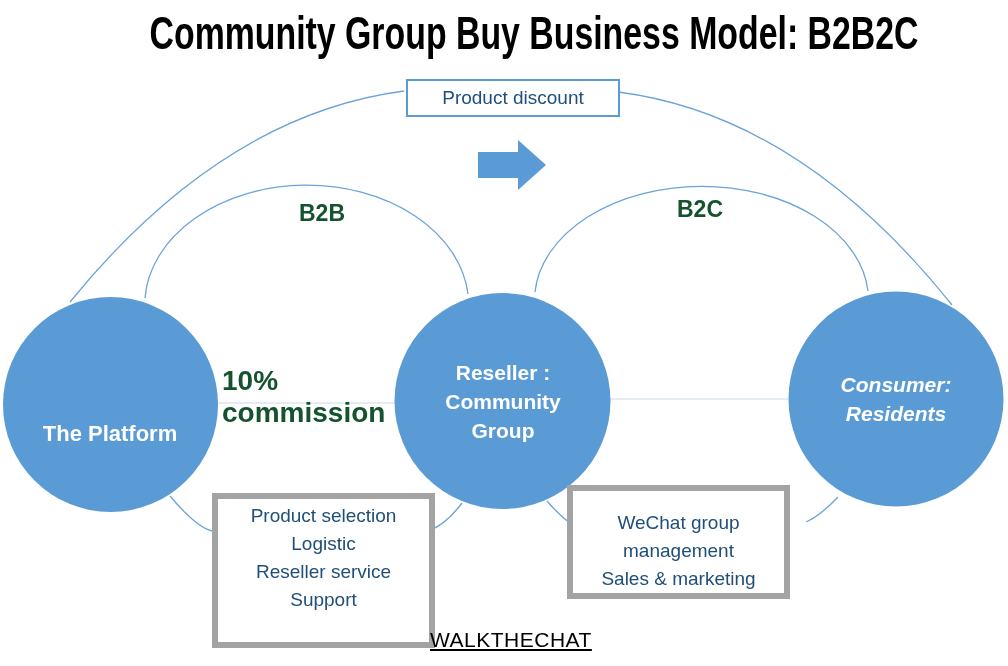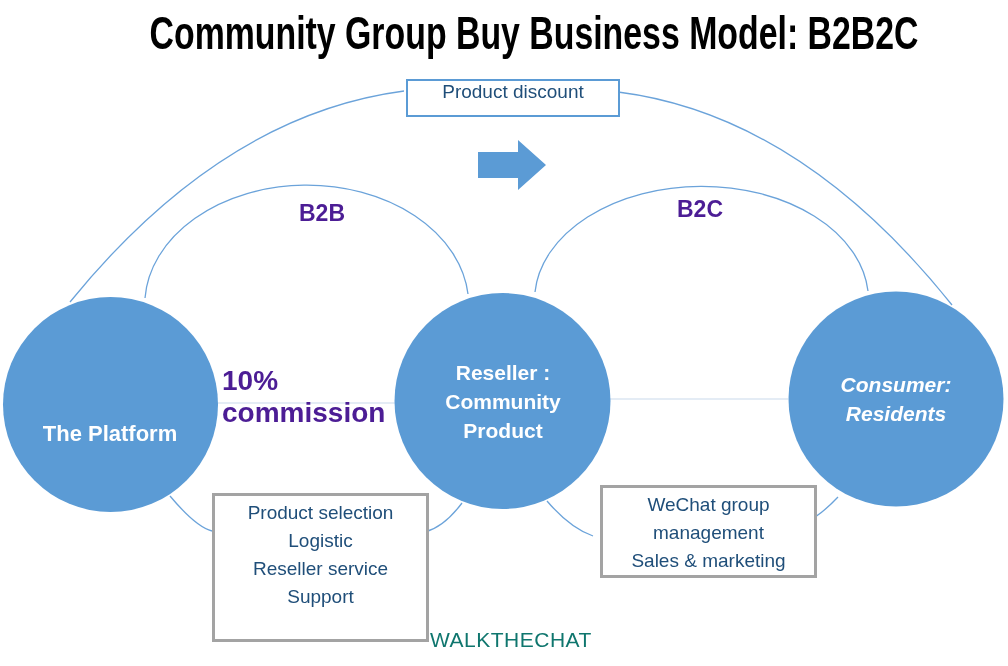--- a/index.html
+++ b/index.html
@@ -17,40 +17,40 @@
   
   .shapes { position:absolute; left:0; top:0; width:1008px; height:666px; }
   
   .node-label {
     position:absolute; color:#ffffff; font-weight:bold; text-align:center;
   }
   .lbl-platform { left:10px;  top:392px; width:200px; font-size:22px;margin-top:29px; }
   .lbl-reseller { left:403px; top:358px; width:200px; font-size:21px; line-height:29px; }
   .lbl-consumer { left:796px; top:370px; width:200px; font-size:21px; line-height:29px;font-style:italic; }
   
-  .edge-label { position:absolute; color:#4c1d95; font-weight:bold; }
+  .edge-label { position:absolute; color:#14532d; font-weight:bold; }
   .lbl-b2b { left:299px; top:200px; font-size:23px; }
   .lbl-b2c { left:677px; top:196px; font-size:23px; }
   .lbl-commission { left:222px; top:365px; width:180px; text-align:left; font-size:28px; }
   
   .callout {
     position:absolute; background:#ffffff; color:#1f4e79; text-align:center;
-    border:3px solid #a3a3a3; font-size:19px;
+    border:6px solid #a3a3a3; font-size:19px;
   }
   .box-discount {
     left:406px; top:79px; width:210px; height:34px;
     border-width:2px; border-color:#5b9bd5;
-    display:flex; align-items:flex-start; justify-content:center;
+    display:flex; align-items:center; justify-content:center;
   }
   .box-platform-services { left:212px; top:493px; width:211px; height:140px; line-height:28px; padding-top:3px; }
-  .box-reseller-services { left:600px; top:485px; width:211px; height:84px; line-height:28px; padding-top:3px; }
+  .box-reseller-services { left:567px; top:485px; width:211px; height:84px; line-height:28px; padding-top:18px; }
   
   .brand {
     position:absolute; left:430px; top:628px; font-size:21px;
-    color:#0f766e; letter-spacing:0.5px;
+    color:#000000; letter-spacing:0.5px;text-decoration:underline;
   }
 </style>
 </head>
 <body>
 
 <div class="stage">
 
   <svg class="shapes" viewBox="0 0 1008 666">
 
     <path d="M 404 91 Q 222 115 70 302" fill="none" stroke="#6ba3da" stroke-width="1.3"></path>
@@ -84,21 +84,21 @@
 
   <div class="edge-label lbl-b2b">B2B</div>
   <div class="edge-label lbl-b2c">B2C</div>
   <div class="edge-label lbl-commission">10% commission</div>
 
   <div class="node-label lbl-platform">The Platform</div>
 
   <div class="node-label lbl-reseller">
     <div>Reseller :</div>
     <div>Community</div>
-    <div>Product</div>
+    <div>Group</div>
   </div>
 
   <div class="node-label lbl-consumer">
     <div>Consumer:</div>
     <div>Residents</div>
   </div>
 
   <div class="callout box-platform-services">
     <div>Product selection</div>
     <div>Logistic</div>

